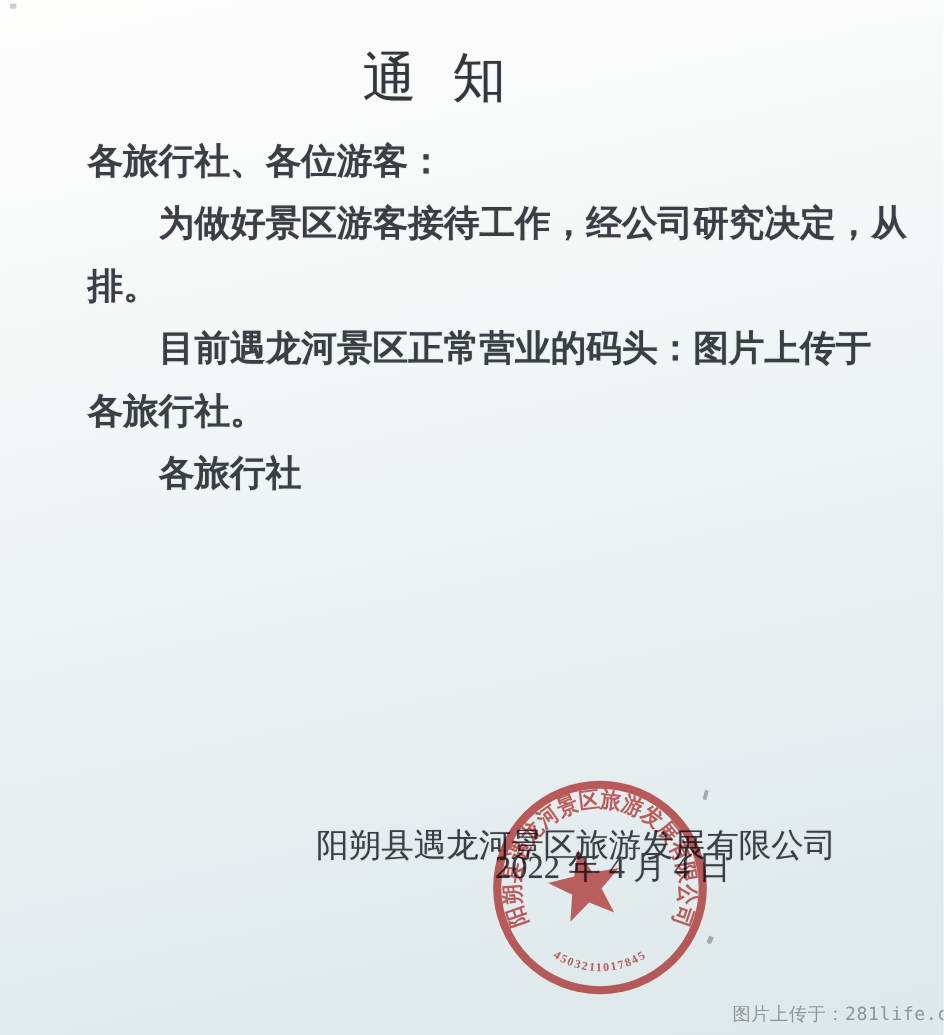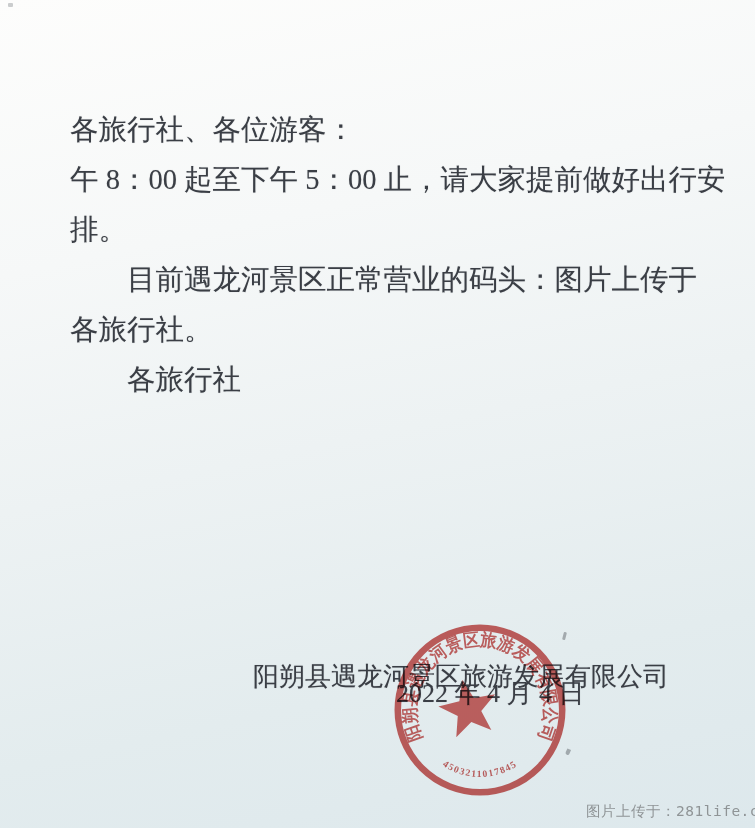--- a/index.html
+++ b/index.html
@@ -24,20 +24,21 @@
     word-spacing: 14px;
     color: #33363d;
     letter-spacing: 2px;
     white-space: nowrap;
     text-shadow: 0 0 1px rgba(51,54,61,.35);
   }
   .body-block {
     position: absolute;
     left: 70px; top: 105px;
     width: 640px;
+    font-weight: bold;
   }
   .body-block p {
     margin: 0;
     font-size: 28.5px;
     line-height: 50px;
     color: #3a3e45;
     white-space: nowrap;
     text-shadow: 0 0 1px rgba(58,62,69,.3);
   }
   .body-block p.indent { text-indent: 2em; }
@@ -87,24 +88,25 @@
   }
   .speck-1 { left: 563px; top: 632px; width: 3px; height: 8px; transform: rotate(14deg); }
   .speck-2 { left: 566px; top: 749px; width: 4px; height: 6px; transform: rotate(24deg); border-radius: 0 0 3px 3px; }
   .speck-3 { left: 8px;  top: 3px;  width: 5px; height: 4px; opacity: .35; }
 </style>
 </head>
 <body>
 
 <div class="page">
 
+  <h1 class="title">通 知</h1>
 
   <div class="body-block">
     <p>各旅行社、各位游客：</p>
-    <p>午 8：00 起至下午 5：00 止，请大家提前做好出行安</p>
+    <p class="indent">为做好景区游客接待工作，经公司研究决定，从</p>
     <p>排。</p>
     <p class="indent">目前遇龙河景区正常营业的码头：图片上传于</p>
     <p>各旅行社。</p>
     <p class="indent">各旅行社</p>
   </div>
 
   <div class="sig-company">阳朔县遇龙河景区旅游发展有限公司</div>
   <div class="sig-date">2022 年 4 月 4 日</div>
 
   <svg class="seal" viewBox="0 0 200 200" aria-hidden="true">

